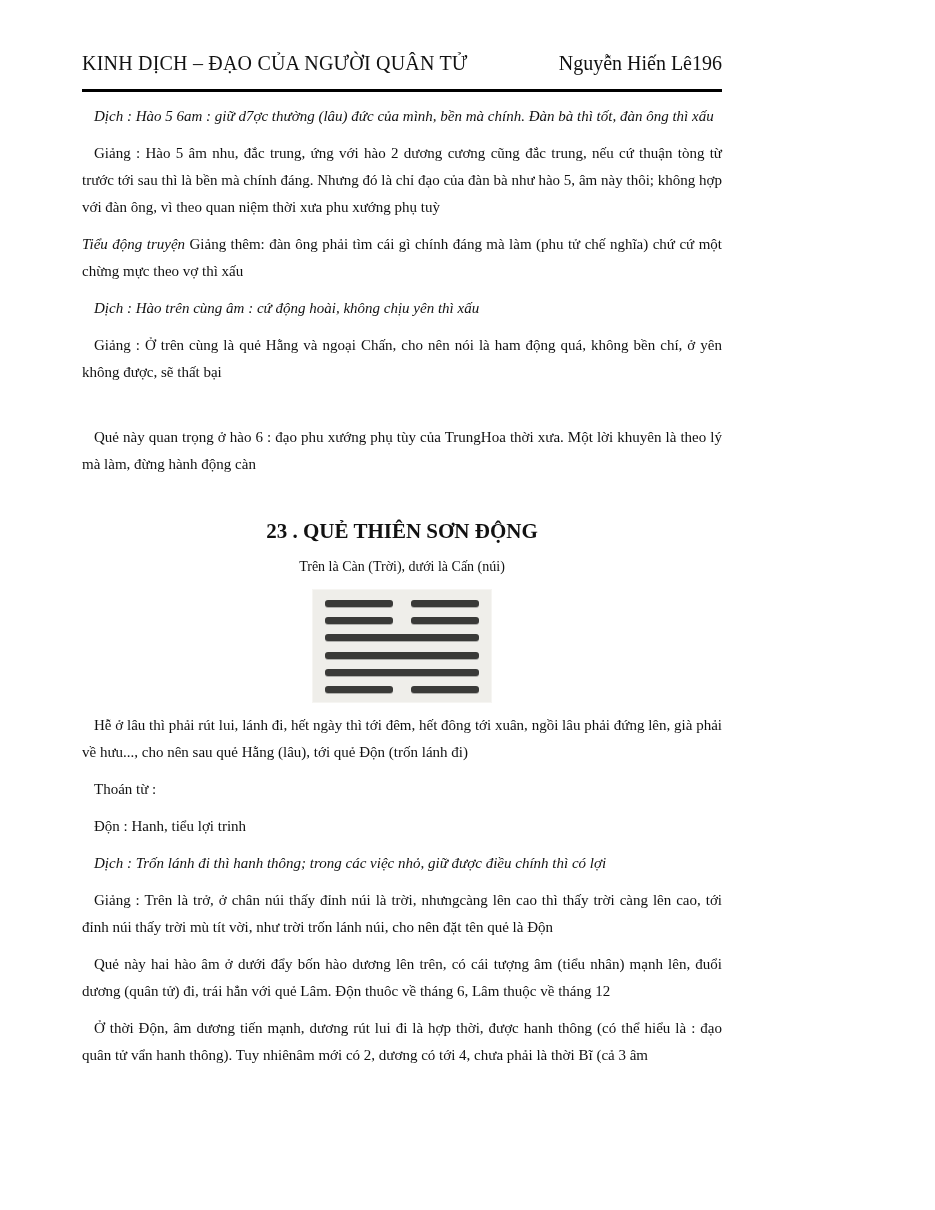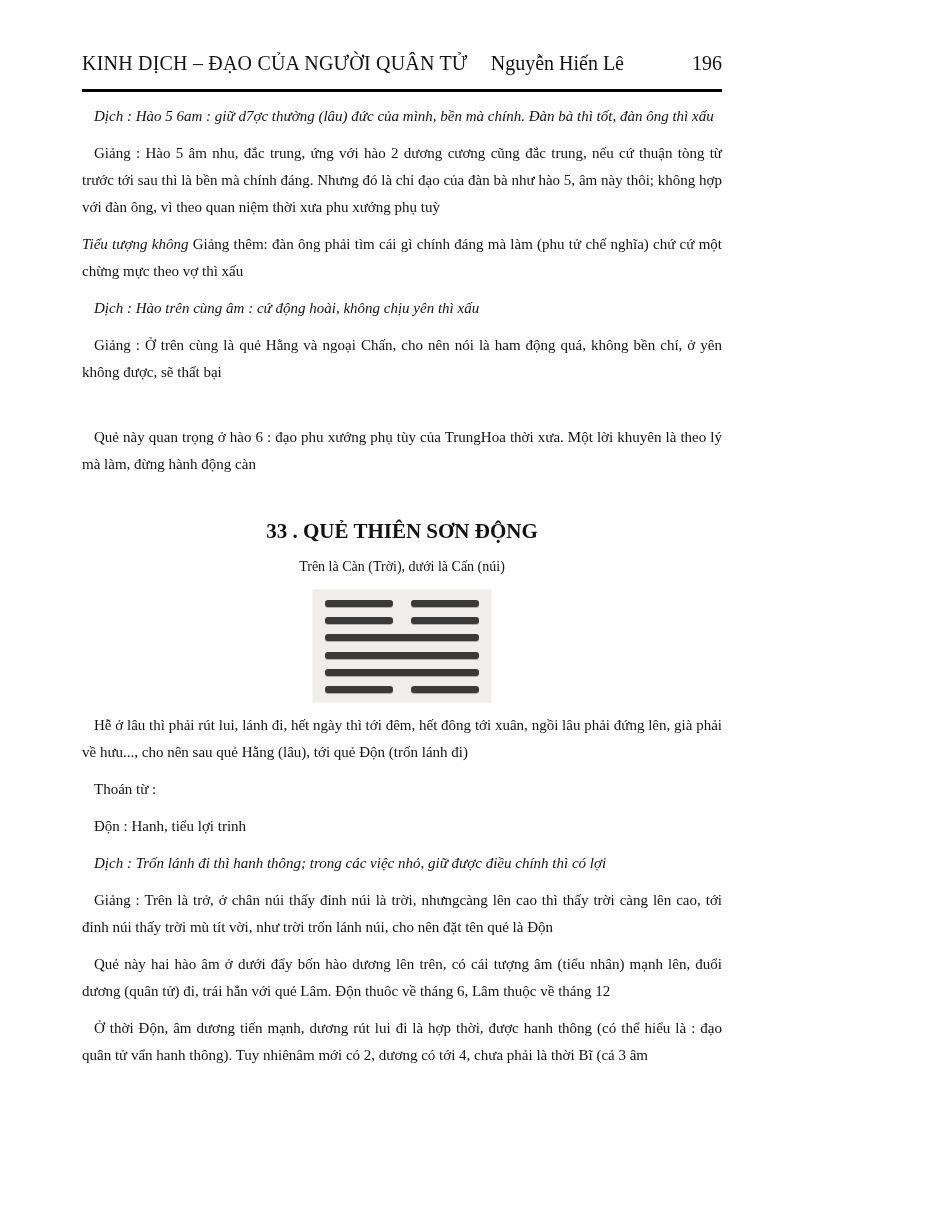--- a/index.html
+++ b/index.html
@@ -15,21 +15,21 @@
   }
   .content {
     padding: 52px 85px 0 82px;
   }
   .page-header {
     display: flex;
     align-items: baseline;
     font-size: 20px;
   }
   .book-title { flex: 1 1 auto; letter-spacing: 0.2px; }
-  .author { margin-right: 68px; }
+  .author { }
   .page-num { }
   .header-rule {
     height: 3px;
     background: #000000;
     margin-top: 14px;
     border: none;
   }
   .body-text { margin-top: 11px; }
   p {
     font-size: 15px;
@@ -101,30 +101,30 @@
       <span class="page-num">196</span>
     </div>
     <div class="header-rule"></div>
 
     <div class="body-text">
 
       <p class="indent italic">Dịch : Hào 5 6am : giữ d7ợc thường (lâu) đức của mình, bền mà chính. Đàn bà thì tốt, đàn ông thì xấu</p>
 
       <p class="indent">Giảng : Hào 5 âm nhu, đắc trung, ứng với hào 2 dương cương cũng đắc trung, nếu cứ thuận tòng từ trước tới sau thì là bền mà chính đáng. Nhưng đó là chỉ đạo của đàn bà như hào 5, âm này thôi; không hợp với đàn ông, vì theo quan niệm thời xưa phu xướng phụ tuỳ</p>
 
-      <p><span class="italic">Tiểu tượng không</span><span> Giảng thêm: đàn ông phải tìm cái gì chính đáng mà làm (phu tử chế nghĩa) chứ cứ một chừng mực theo vợ thì xấu</span></p>
+      <p><span class="italic">Tiểu động truyện</span><span> Giảng thêm: đàn ông phải tìm cái gì chính đáng mà làm (phu tử chế nghĩa) chứ cứ một chừng mực theo vợ thì xấu</span></p>
 
 
       <p class="indent italic">Dịch : Hào trên cùng âm : cứ động hoài, không chịu yên thì xấu</p>
 
       <p class="indent">Giảng : Ở trên cùng là quẻ Hằng và ngoại Chấn, cho nên nói là ham động quá, không bền chí, ở yên không được, sẽ thất bại</p>
 
       <p class="indent gap-large">Quẻ này quan trọng ở hào 6 : đạo phu xướng phụ tùy của TrungHoa thời xưa. Một lời khuyên là theo lý mà làm, đừng hành động càn</p>
 
-      <p class="section-title">33 . QUẺ THIÊN SƠN ĐỘNG</p>
+      <p class="section-title">23 . QUẺ THIÊN SƠN ĐỘNG</p>
 
       <p class="section-subtitle">Trên là Càn (Trời), dưới là Cấn (núi)</p>
 
       <div class="hexagram-wrap">
         <div class="hexagram">
             <div class="hexline broken">
               <span class="seg"></span>
               <span class="seg"></span>
             </div>
             <div class="hexline broken">

